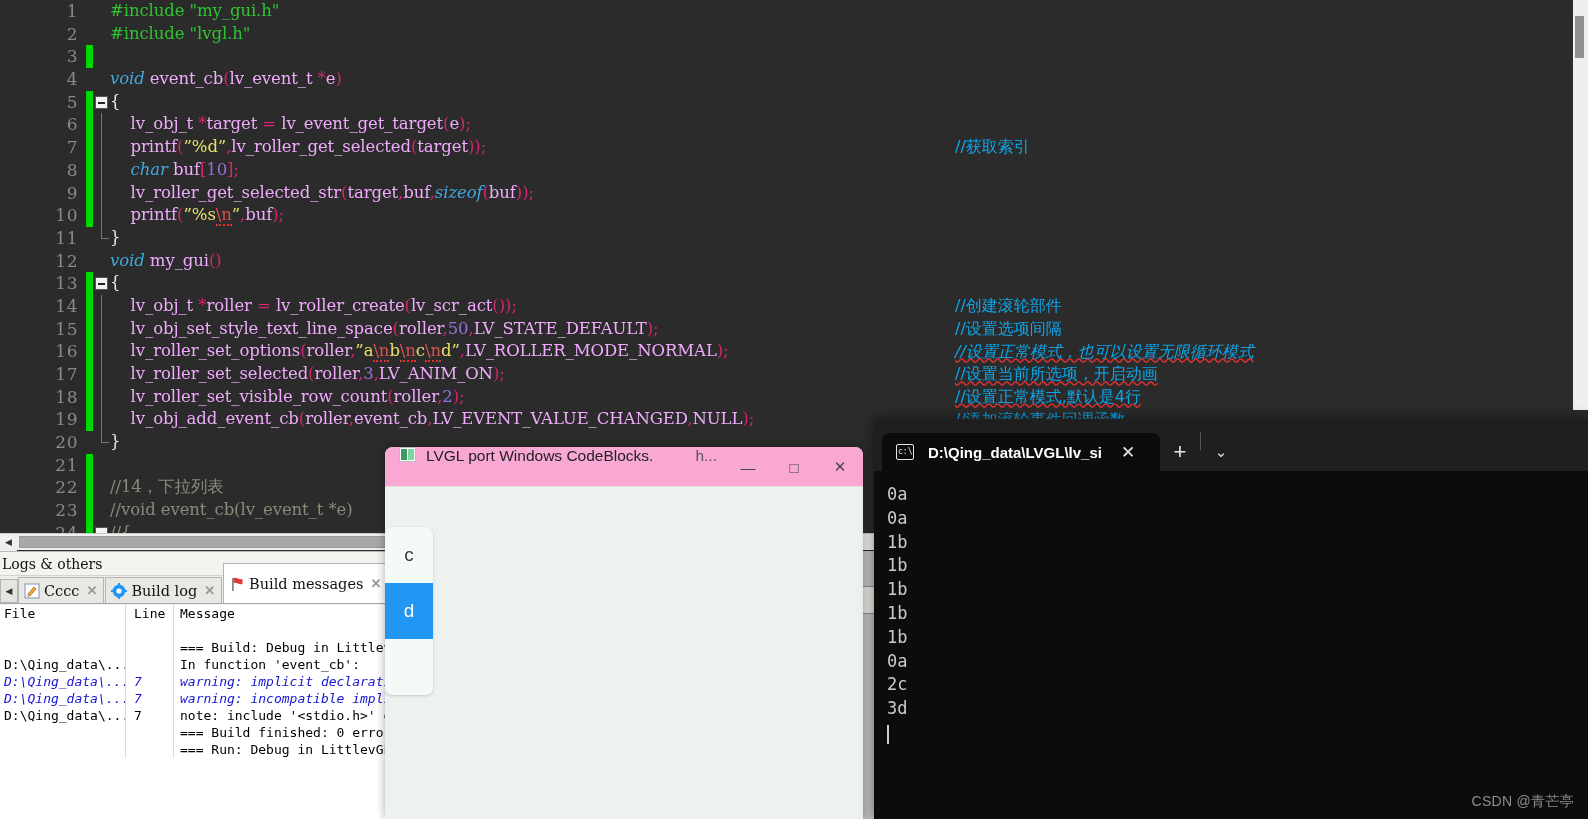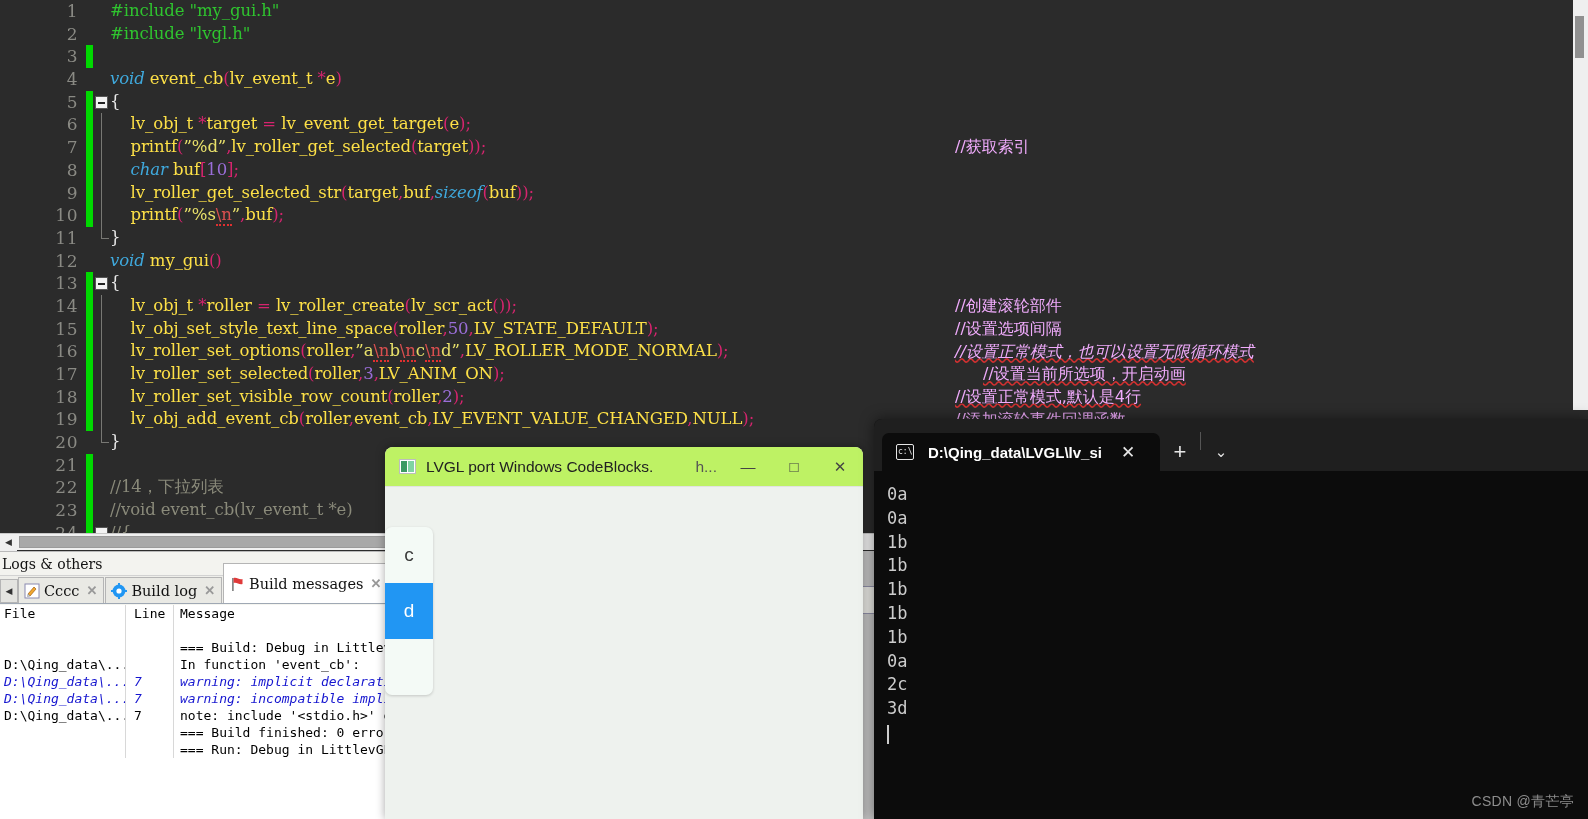--- a/index.html
+++ b/index.html
@@ -47,26 +47,26 @@
     line-height: 22.7px; color: #e8e8e8; letter-spacing: -0.1px;
   }
   .kw   { color: #3fa9dd; font-style: italic; }
   .str  { color: #e8e06a; }
   .esc  { color: #d94f4f; }
   .num  { color: #9a6ed8; }
   .pre  { color: #2fc42f; }
   .punc { color: #d6246e; }
   .cmt  { color: #8a8a7a; }
   .sq   { border-bottom: 2px dotted #e03030; }
-  .idt  { color: #fde047; }
+  .idt  { color: #f0abfc; }
 
   .cmt-col {
     position: absolute; top: 0;
     font-family: "DejaVu Sans", sans-serif; font-size: 16px;
-    line-height: 22.7px; color: #f0abfc; white-space: pre;
+    line-height: 22.7px; color: #0ea5e9; white-space: pre;
   }
 
   
   #ed-hscroll {
     position: absolute; left: 0; top: 533px; width: 879px; height: 17px;
     background: #f0f0f0; border-top: 1px solid #c8c8c8;
     display: flex; align-items: center;
   }
   #ed-hscroll .arrow-l {
     width: 17px; height: 17px; background: #efefef;
@@ -143,21 +143,21 @@
   }
 
   
   #sim {
     position: absolute; left: 385px; top: 447px; width: 478px; height: 372px;
     background: #eef2ee; border-radius: 8px 8px 0 0;
     box-shadow: 0 0 10px rgba(0,0,0,.35);
     overflow: hidden;
   }
   #sim-title {
-    height: 40px; background: #bef264; display: flex; align-items: center;
+    height: 40px; background: #f9a8d4; display: flex; align-items: flex-start;
     padding-left: 14px; border-bottom: 1px solid #e2e2e2;
   }
   #sim-icon {
     width: 17px; height: 15px; margin-right: 10px; position: relative;
     background: #ffffff; border: 1px solid #bdbdbd;
   }
   #sim-icon .a { position: absolute; left: 1px; top: 1px; width: 6px; height: 11px; background: #3b9b62; }
   #sim-icon .b { position: absolute; left: 8px; top: 1px; width: 6px; height: 11px; background: #7fd4a2; }
   #sim-title .t {
     font-size: 15.5px; color: #222; font-family: "Liberation Sans", sans-serif;
@@ -275,21 +275,21 @@
         <div class="code-row"><div class="ln">21</div><div class="gutter-mark gmod"></div><div class="code-text"></div></div>
         <div class="code-row"><div class="ln">22</div><div class="gutter-mark gmod"></div><div class="code-text"><span class="cmt">//14，下拉列表</span></div></div>
         <div class="code-row"><div class="ln">23</div><div class="gutter-mark gmod"></div><div class="code-text"><span class="cmt">//void event_cb(lv_event_t *e)</span></div></div>
         <div class="code-row"><div class="ln">24</div><div class="gutter-mark gmod"></div><div class="fold-box"></div><div class="code-text"><span class="cmt">//{</span></div></div>
       </div>
     <div id="code-comments">
         <div class="cmt-col" style="top: 136.2px; left: 955px;">//获取索引</div>
         <div class="cmt-col" style="top: 295.1px; left: 955px;">//创建滚轮部件</div>
         <div class="cmt-col" style="top: 317.8px; left: 955px;">//设置选项间隔</div>
         <div class="cmt-col" style="top: 340.5px; left: 955px; text-decoration: underline wavy rgb(208, 48, 48); font-style: italic;">//设置正常模式，也可以设置无限循环模式</div>
-        <div class="cmt-col" style="top: 363.2px; left: 955px; text-decoration: underline wavy rgb(208, 48, 48); margin-left: 28px;">//设置当前所选项，开启动画</div>
+        <div class="cmt-col" style="top: 363.2px; left: 955px; text-decoration: underline wavy rgb(208, 48, 48);">//设置当前所选项，开启动画</div>
         <div class="cmt-col" style="top: 385.9px; left: 955px; text-decoration: underline wavy rgb(208, 48, 48);">//设置正常模式,默认是4行</div>
         <div class="cmt-col" style="top: 408.6px; left: 955px; text-decoration: underline wavy rgb(208, 48, 48);">//添加滚轮事件回调函数</div>
       </div>
     <div id="ed-vscroll">
       <div class="vthumb"></div>
     </div>
   </div>
 
   <div id="ed-hscroll">
     <div class="arrow-l">◀</div>

